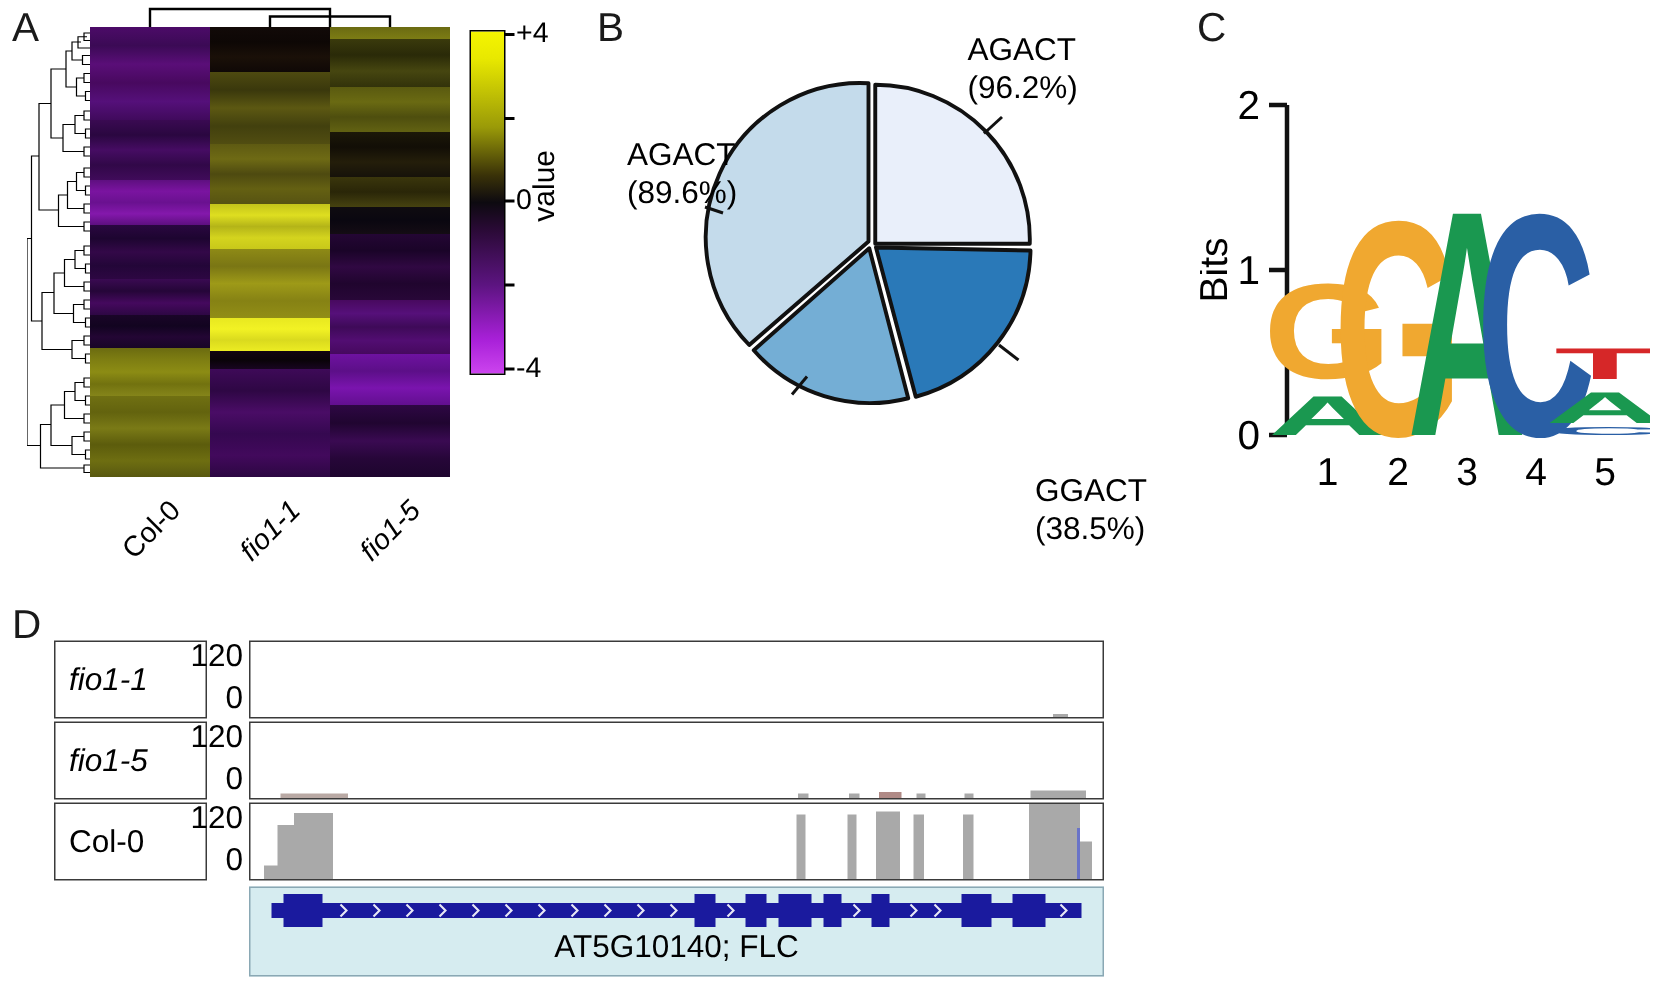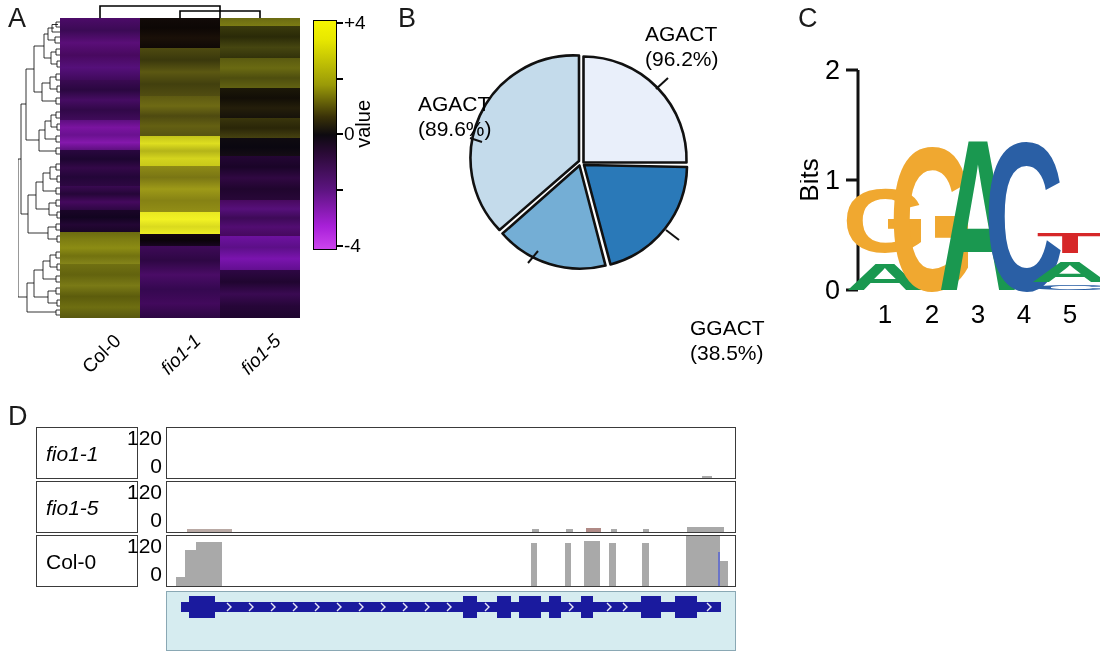--- a/index.html
+++ b/index.html
@@ -337,16 +337,17 @@
           <path d="M236,9 L240,13 L236,17"></path>
             <path d="M258,9 L262,13 L258,17"></path>
           <path d="M280,9 L284,13 L280,17"></path>
             <path d="M318,9 L322,13 L318,17"></path>
           <path d="M402,9 L406,13 L402,17"></path>
             <path d="M440,9 L444,13 L440,17"></path>
           <path d="M456,9 L460,13 L456,17"></path>
             <path d="M540,9 L544,13 L540,17"></path>
         </g>
       </svg>
+      <div class="gene-name" style="top:28px;">AT5G10140; FLC</div>
     </div>
   </div>
 
 </div>
 
 </body></html>

